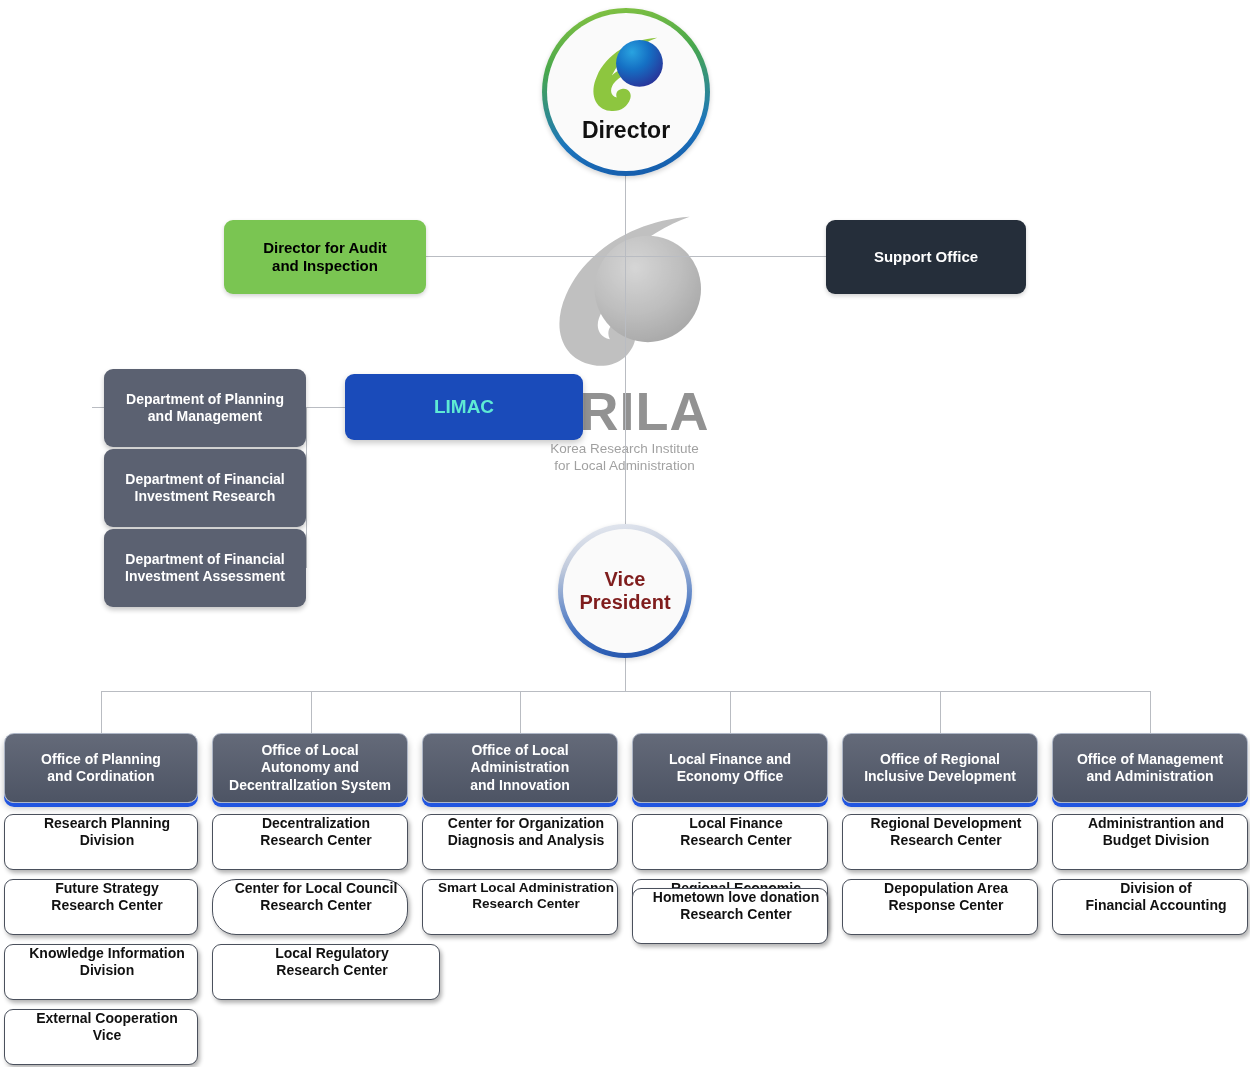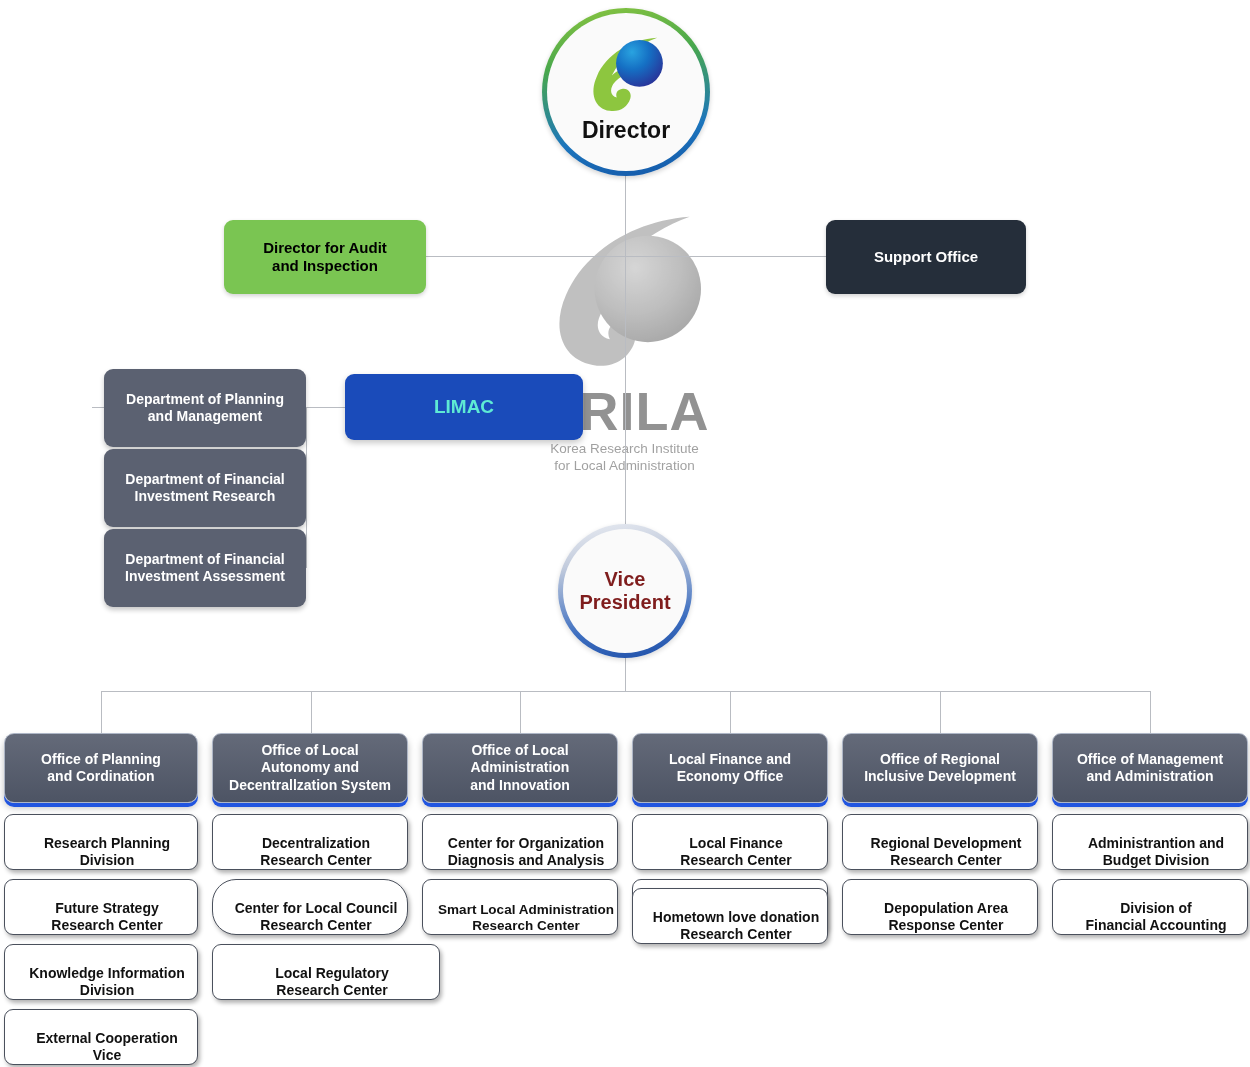--- a/index.html
+++ b/index.html
@@ -122,21 +122,21 @@
     z-index: 3;
   }
 
   
   .sub-item {
     position: absolute; height: 56px;
     border-radius: 9px;
     background: #ffffff;
     border: 1.5px solid #4A505C;
     color: #111; font-size: 14px; font-weight: bold;
-    display: flex; align-items: flex-end; justify-content: center;
+    display: flex; align-items: flex-start; justify-content: center;
     text-align: center; line-height: 1.2;
     box-shadow: 2px 3px 4px rgba(0,0,0,.3);
     z-index: 3;
     padding-left: 12px;
   }
 </style>
 </head>
 <body>
 
 <div id="chart">

